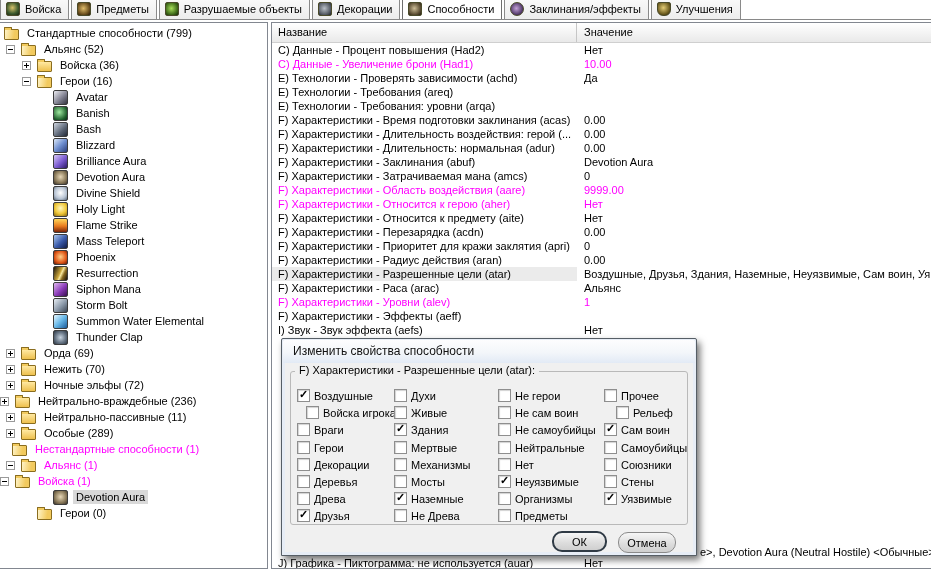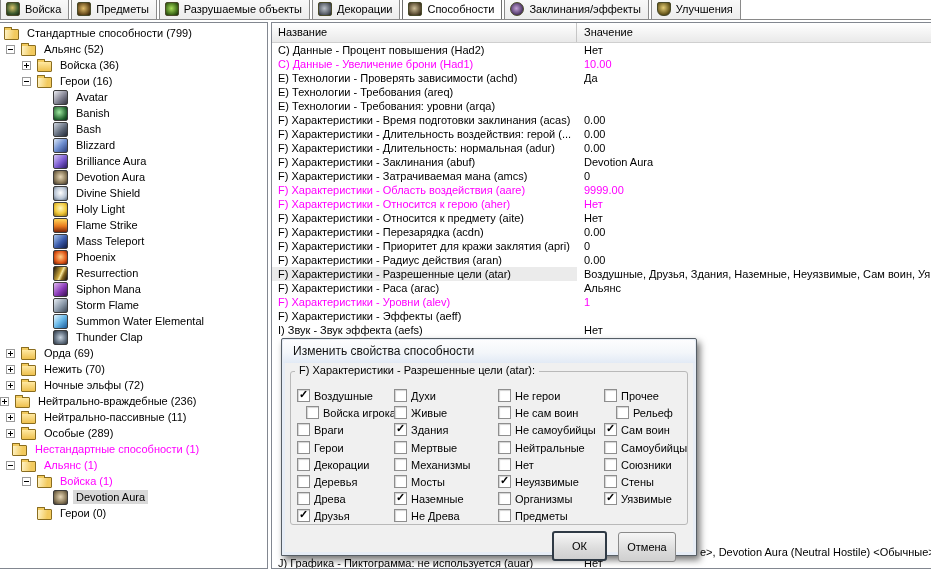--- a/index.html
+++ b/index.html
@@ -118,22 +118,22 @@
   .cbitem { position:absolute; display:flex; align-items:center; white-space:nowrap; cursor:default; }
   .cbox {
     width:13px; height:13px; flex:0 0 13px; margin-right:4px; position:relative;
     background:#fff; border:1px solid #8e8e8e; box-shadow:inset 1px 1px 1px rgba(0,0,0,.18);
   }
   .cbox.checked::after {
     content:"\2713"; position:absolute; left:1px; top:-2px;
     font-size:11px; font-weight:bold; color:#000;
   }
   .dbtn {
-    position:absolute; height:30px; font-family:"Liberation Sans",sans-serif; font-size:11px;
-    background:linear-gradient(#f6f6f6,#dcdcdc 60%,#cfcfcf); border:1px solid #8a8a8a; border-radius:3px;
+    position:absolute; height:21px; font-family:"Liberation Sans",sans-serif; font-size:11px;
+    background:linear-gradient(#f6f6f6,#dcdcdc 60%,#cfcfcf); border:1px solid #8a8a8a; border-radius:10px;
     padding:0; cursor:default;
   }
   .dbtn.default { border:2px solid #2f3a45; }
   .btn-ok { left:270px; top:192px; width:55px; }
   .btn-cancel { left:336px; top:193px; width:58px; }
 </style>
 </head>
 <body>
 
 <div class="app" style="--modified: #FF00FF; --selection: #D9D9D9;">
@@ -250,21 +250,21 @@
         <span class="tlabel">Resurrection</span>
       </div>
       <div class="titem" style="padding-left: 38px;">
         <span class="espace"></span>
         <span class="aicon" data-icon="siphon-mana"></span>
         <span class="tlabel">Siphon Mana</span>
       </div>
       <div class="titem" style="padding-left: 38px;">
         <span class="espace"></span>
         <span class="aicon" data-icon="storm-bolt"></span>
-        <span class="tlabel">Storm Flame</span>
+        <span class="tlabel">Storm Bolt</span>
       </div>
       <div class="titem" style="padding-left: 38px;">
         <span class="espace"></span>
         <span class="aicon" data-icon="summon-water-elemental"></span>
         <span class="tlabel">Summon Water Elemental</span>
       </div>
       <div class="titem" style="padding-left: 38px;">
         <span class="espace"></span>
         <span class="aicon" data-icon="thunder-clap"></span>
         <span class="tlabel">Thunder Clap</span>
@@ -301,21 +301,21 @@
       </div>
       <div class="titem" style="padding-left: 12px;">
         <span class="folder open"></span>
         <span class="tlabel magenta">Нестандартные способности (1)</span>
       </div>
       <div class="titem" style="padding-left: 6px;">
         <span class="ebox minus"></span>
         <span class="folder open"></span>
         <span class="tlabel magenta">Альянс (1)</span>
       </div>
-      <div class="titem" style="padding-left: 22px;">
+      <div class="titem" style="">
         <span class="ebox minus"></span>
         <span class="folder open"></span>
         <span class="tlabel magenta">Войска (1)</span>
       </div>
       <div class="titem" style="padding-left: 38px;">
         <span class="espace"></span>
         <span class="aicon" data-icon="devotion-aura"></span>
         <span class="tlabel selected">Devotion Aura</span>
       </div>
       <div class="titem" style="padding-left: 22px;">

